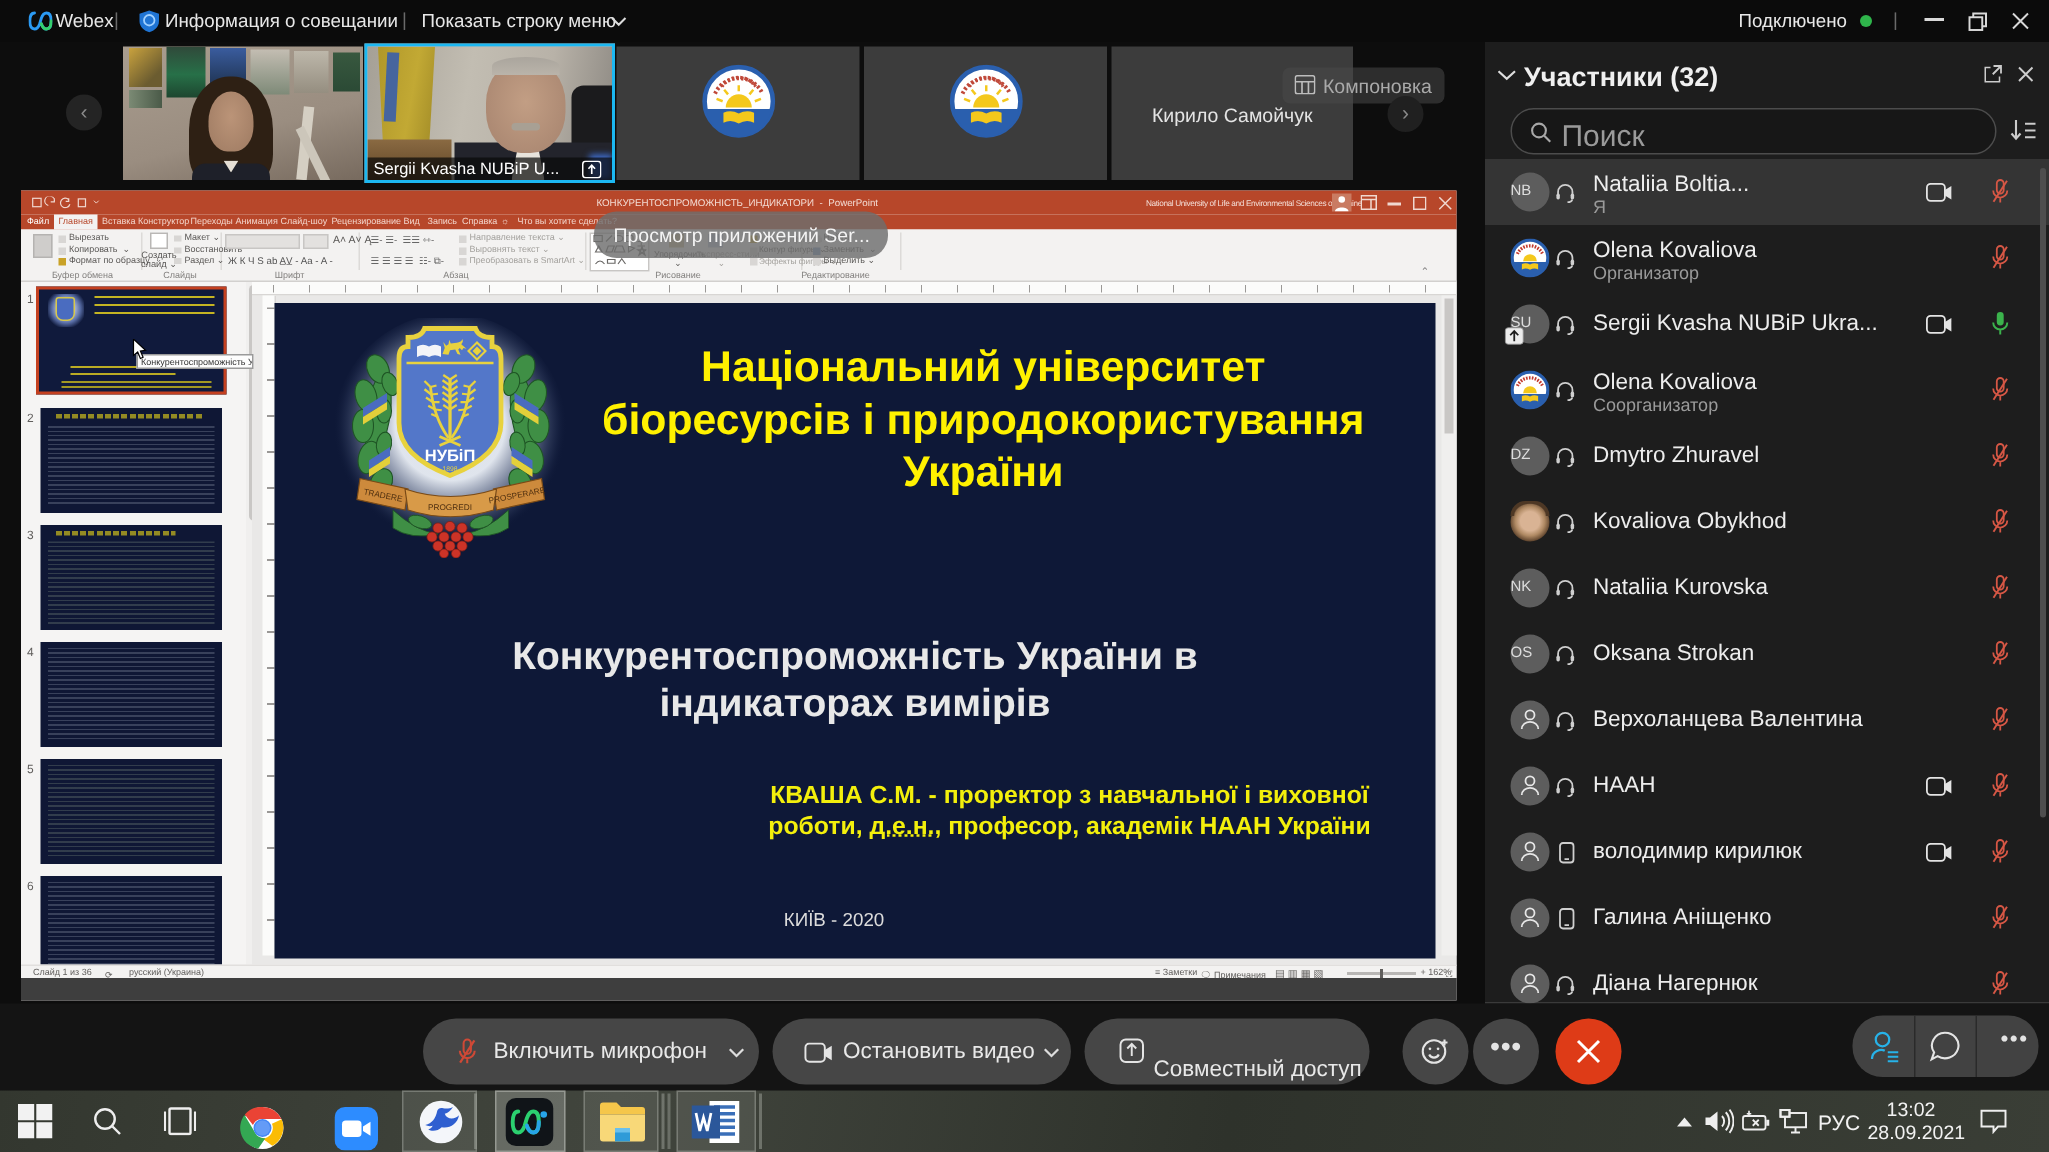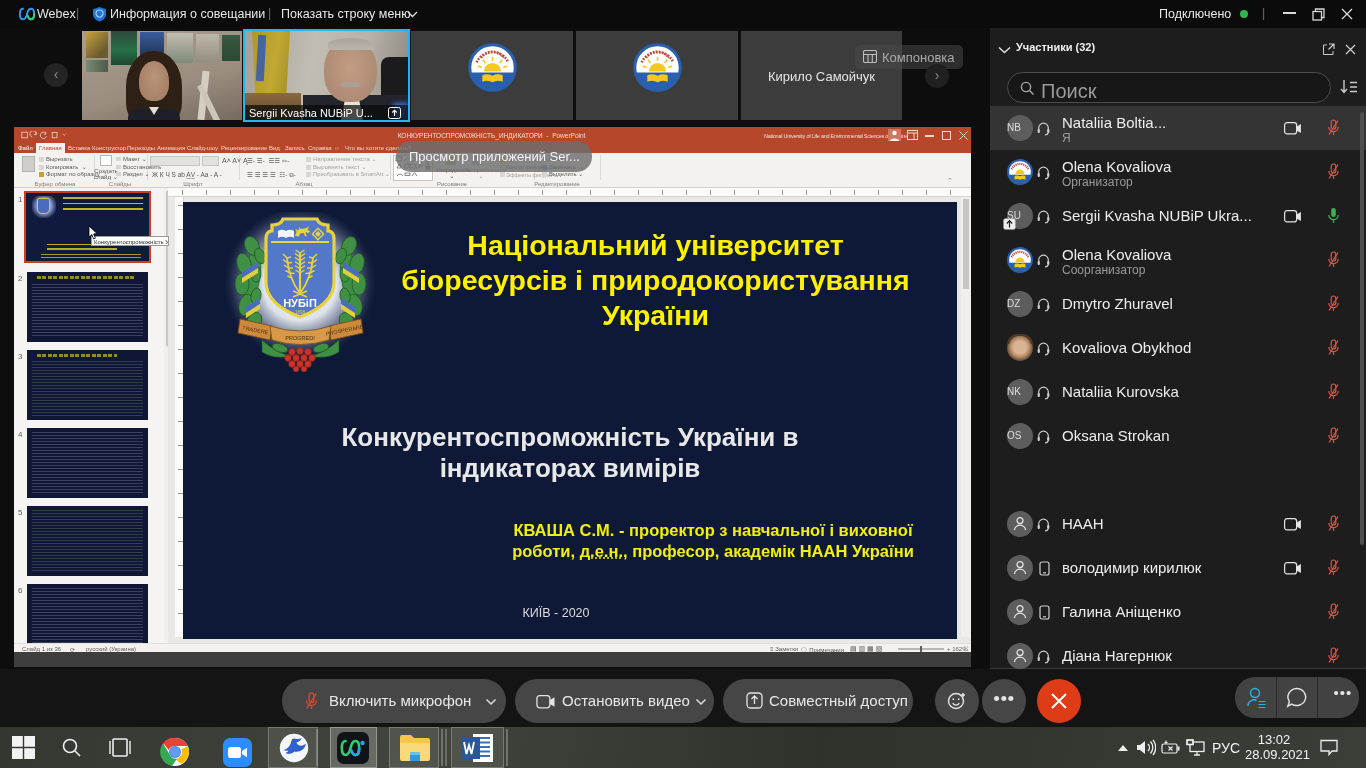--- a/index.html
+++ b/index.html
@@ -451,21 +451,21 @@
   <div class="abs" style="left:0;top:525px;width:957px;height:15px;background:#3e3e3e;"></div>
 
   <div class="abs" style="left:382px;top:14px;width:196px;height:31px;background:rgba(110,110,110,0.82);border-radius:15px;">
     <span class="abs" style="left:13px;top:8px;font-size:13px;color:#f4f4f4;white-space:nowrap;">Просмотр приложений Ser...</span>
   </div>
 </div>
 <div class="abs" id="panel">
   <svg class="abs" style="left:8px;top:18px" width="13" height="8" viewBox="0 0 13 8">
         <path d="M1 1.5 L6.5 6.5 L12 1.5" stroke="#ddd" stroke-width="1.5" fill="none"></path>
       </svg>
-  <span class="abs" style="left:26px;top:13px;font-size:11px;font-weight:bold;color:#f0f0f0;">Участники (32)</span>
+  <span class="abs" style="left:26px;top:13px;font-size:18px;font-weight:bold;color:#f0f0f0;">Участники (32)</span>
   <svg class="abs" style="left:332px;top:15px" width="13" height="13" viewBox="0 0 13 13" stroke="#ccc" fill="none">
         <path d="M5 2 H1.5 V11.5 H11 V8"></path>
         <path d="M7 1 H12 V6 M12 1 L6.5 6.5" stroke-width="1.2"></path>
       </svg>
   <svg class="abs" style="left:355px;top:16px" width="11" height="11" viewBox="0 0 11 11" stroke="#ccc">
         <path d="M1 1 L10 10 M10 1 L1 10" stroke-width="1.3"></path>
       </svg>
   <div class="abs" style="left:17px;top:44px;width:324px;height:31px;border:1px solid #4c4c4c;border-radius:16px;background:#171717;">
     <svg class="abs" style="left:12px;top:8px" width="15" height="15" viewBox="0 0 15 15" fill="none" stroke="#a8a8a8" stroke-width="1.4">
           <circle cx="6" cy="6" r="4.6"></circle>
@@ -612,20 +612,39 @@
         </div>
 <div class="prow" style="top:308px;">
           <span class="pav">OS</span>
           <svg class="abs" style="left:46px;top:15px" width="15" height="15" viewBox="0 0 15 15" fill="none" stroke="#cfcfcf" stroke-width="1.2">
             <path d="M2.7 9 V7 a4.8 4.8 0 0 1 9.6 0 V9"></path>
             <rect x="1.6" y="8" width="2.3" height="4" rx="1.1" fill="#cfcfcf" stroke="none"></rect>
             <rect x="11.1" y="8" width="2.3" height="4" rx="1.1" fill="#cfcfcf" stroke="none"></rect>
             <path d="M12.2 12 q-0.5 1.8 -3.2 1.8"></path>
           </svg>
           <span class="pname" style="top:13px;">Oksana Strokan</span>
+          <svg class="abs" style="left:337px;top:13px" width="13" height="18" viewBox="0 0 13 18">
+            <rect x="4.2" y="1" width="4.6" height="9" rx="2.3" fill="none" stroke="#d65745" stroke-width="1.2"></rect>
+            <path d="M1.8 8 a4.7 4.7 0 0 0 9.4 0 M6.5 12.7 V16" fill="none" stroke="#d65745" stroke-width="1.2"></path>
+            <path d="M2 15.5 L11 1.5" stroke="#d65745" stroke-width="1.3"></path>
+          </svg>
+        </div>
+<div class="prow" style="top:352px;">
+          <span class="pav"></span>
+          <svg class="abs" style="left:23px;top:14px" width="14" height="15" viewBox="0 0 14 15" fill="none" stroke="#e6e6e6" stroke-width="1.2">
+            <circle cx="7" cy="4.6" r="3"></circle>
+            <path d="M1.5 14 a5.5 4.8 0 0 1 11 0"></path>
+          </svg>
+          <svg class="abs" style="left:46px;top:15px" width="15" height="15" viewBox="0 0 15 15" fill="none" stroke="#cfcfcf" stroke-width="1.2">
+            <path d="M2.7 9 V7 a4.8 4.8 0 0 1 9.6 0 V9"></path>
+            <rect x="1.6" y="8" width="2.3" height="4" rx="1.1" fill="#cfcfcf" stroke="none"></rect>
+            <rect x="11.1" y="8" width="2.3" height="4" rx="1.1" fill="#cfcfcf" stroke="none"></rect>
+            <path d="M12.2 12 q-0.5 1.8 -3.2 1.8"></path>
+          </svg>
+          <span class="pname" style="top:13px;">Верхоланцева Валентина</span>
           <svg class="abs" style="left:337px;top:13px" width="13" height="18" viewBox="0 0 13 18">
             <rect x="4.2" y="1" width="4.6" height="9" rx="2.3" fill="none" stroke="#d65745" stroke-width="1.2"></rect>
             <path d="M1.8 8 a4.7 4.7 0 0 0 9.4 0 M6.5 12.7 V16" fill="none" stroke="#d65745" stroke-width="1.2"></path>
             <path d="M2 15.5 L11 1.5" stroke="#d65745" stroke-width="1.3"></path>
           </svg>
         </div>
 <div class="prow" style="top:396px;">
           <span class="pav"></span>
           <svg class="abs" style="left:23px;top:14px" width="14" height="15" viewBox="0 0 14 15" fill="none" stroke="#e6e6e6" stroke-width="1.2">
             <circle cx="7" cy="4.6" r="3"></circle>
@@ -728,21 +747,21 @@
     <span class="abs" style="left:47px;top:13px;">Остановить видео</span>
     <svg class="abs" style="left:180px;top:19px" width="12" height="8" viewBox="0 0 12 8">
           <path d="M1.5 1.5 L6 6 L10.5 1.5" stroke="#ddd" stroke-width="1.5" fill="none"></path>
         </svg>
   </div>
   <div class="pill" style="left:723px;width:190px;">
     <svg class="abs" style="left:23px;top:13px" width="17" height="17" viewBox="0 0 17 17" fill="none" stroke="#e4e4e4" stroke-width="1.3">
           <rect x="1" y="1" width="15" height="15" rx="3.5"></rect>
           <path d="M8.5 12 V4.5 M5.5 7 L8.5 4 L11.5 7"></path>
         </svg>
-    <span class="abs" style="left:46px;top:13px;">Совместный доступ</span>
+    <span class="abs" style="left:46px;top:25px;">Совместный доступ</span>
   </div>
   <div class="circ" style="left:935px;">
     <svg class="abs" style="left:11px;top:11px" width="22" height="22" viewBox="0 0 22 22" fill="none" stroke="#e4e4e4" stroke-width="1.4">
           <circle cx="10" cy="11" r="7.5"></circle>
           <circle cx="7.3" cy="9.2" r="0.9" fill="#e4e4e4" stroke="none"></circle>
           <circle cx="12.7" cy="9.2" r="0.9" fill="#e4e4e4" stroke="none"></circle>
           <path d="M6.8 13 a3.5 3.5 0 0 0 6.4 0"></path>
           <path d="M17 3 v4 M15 5 h4"></path>
         </svg>
   </div>

